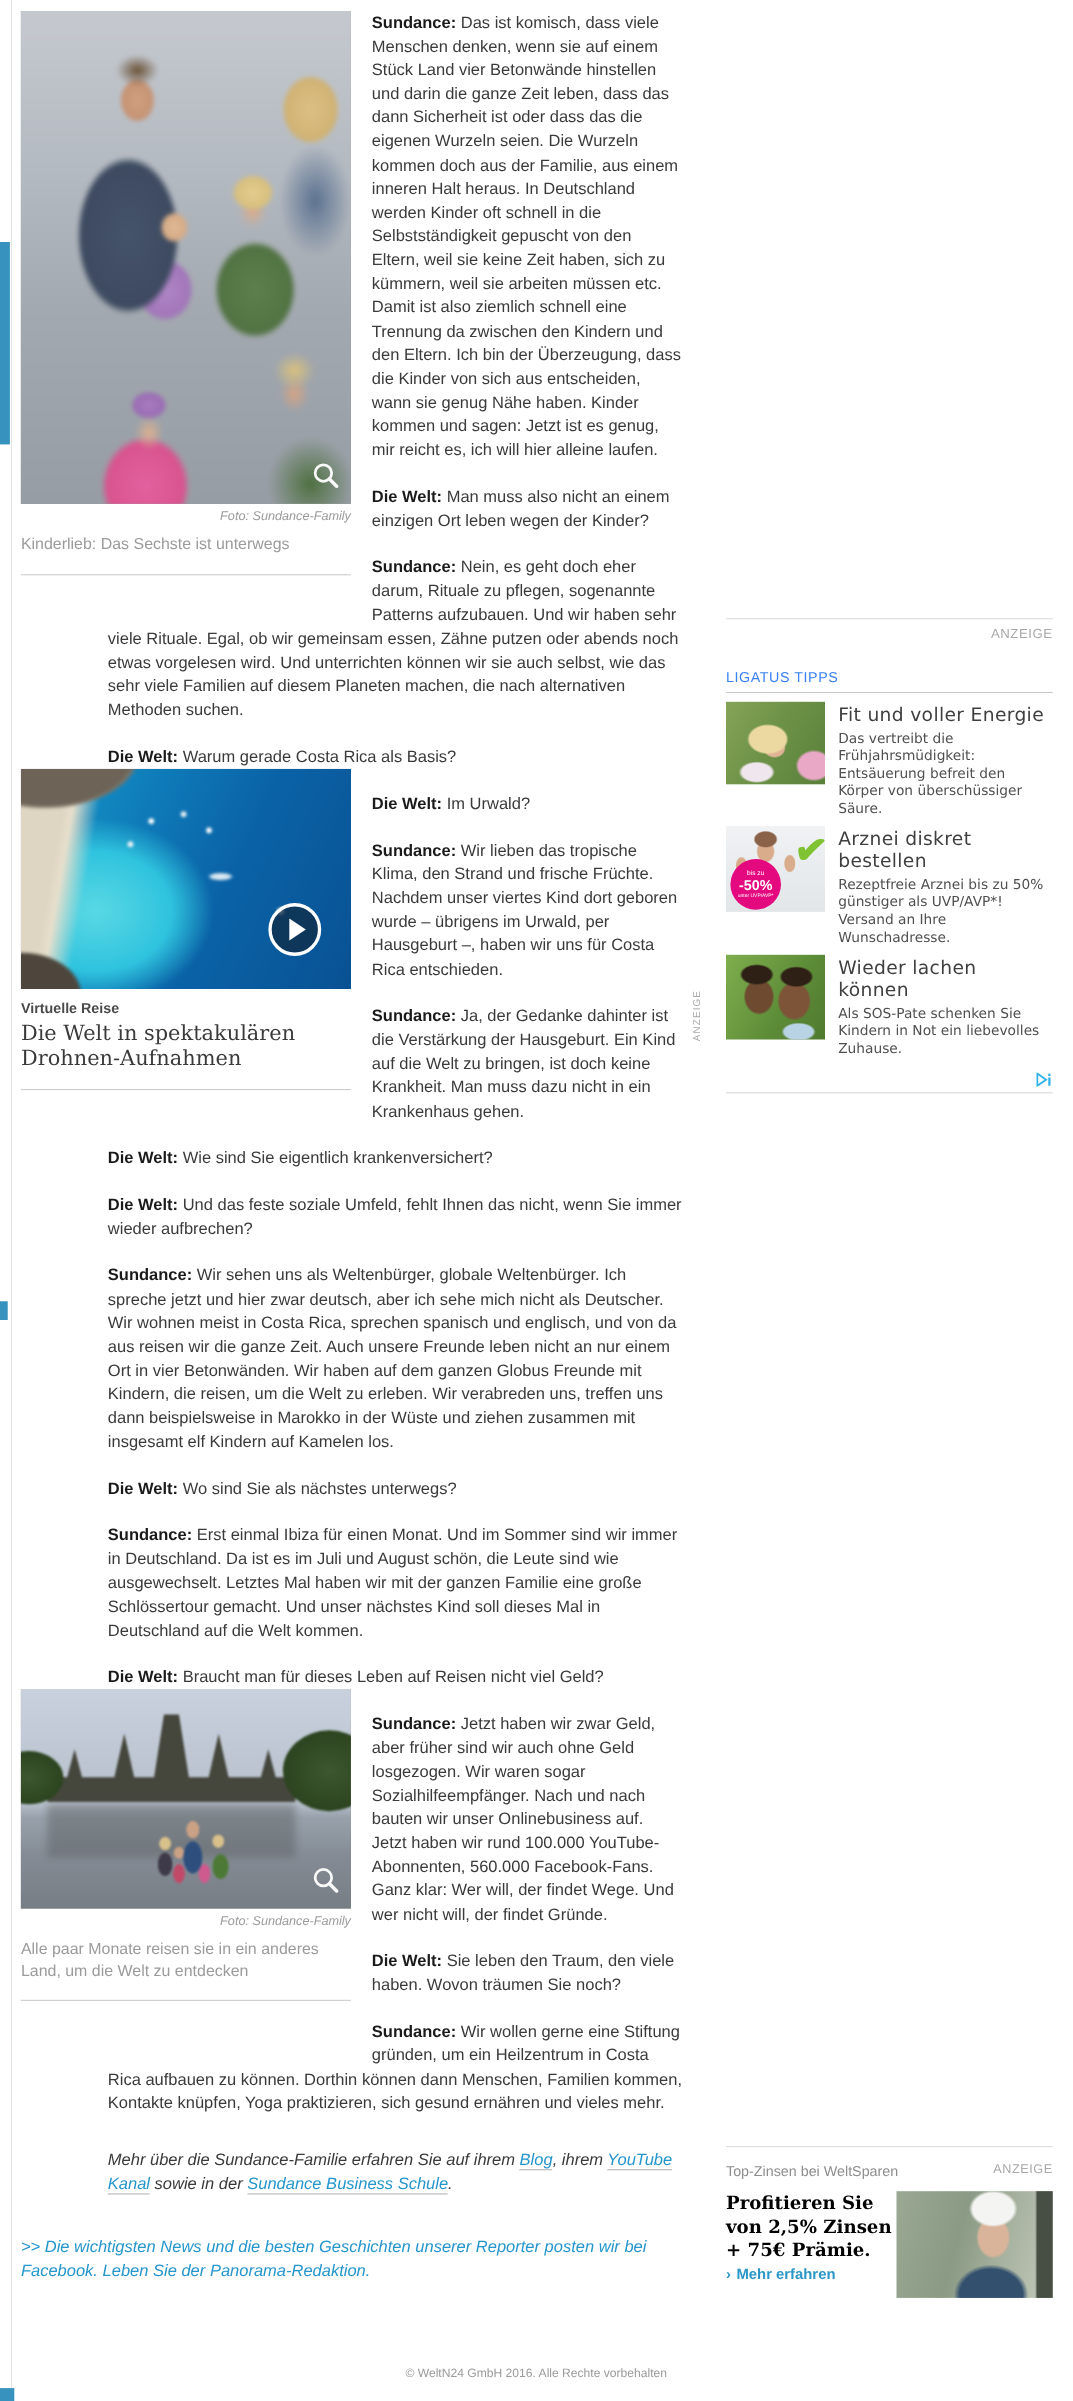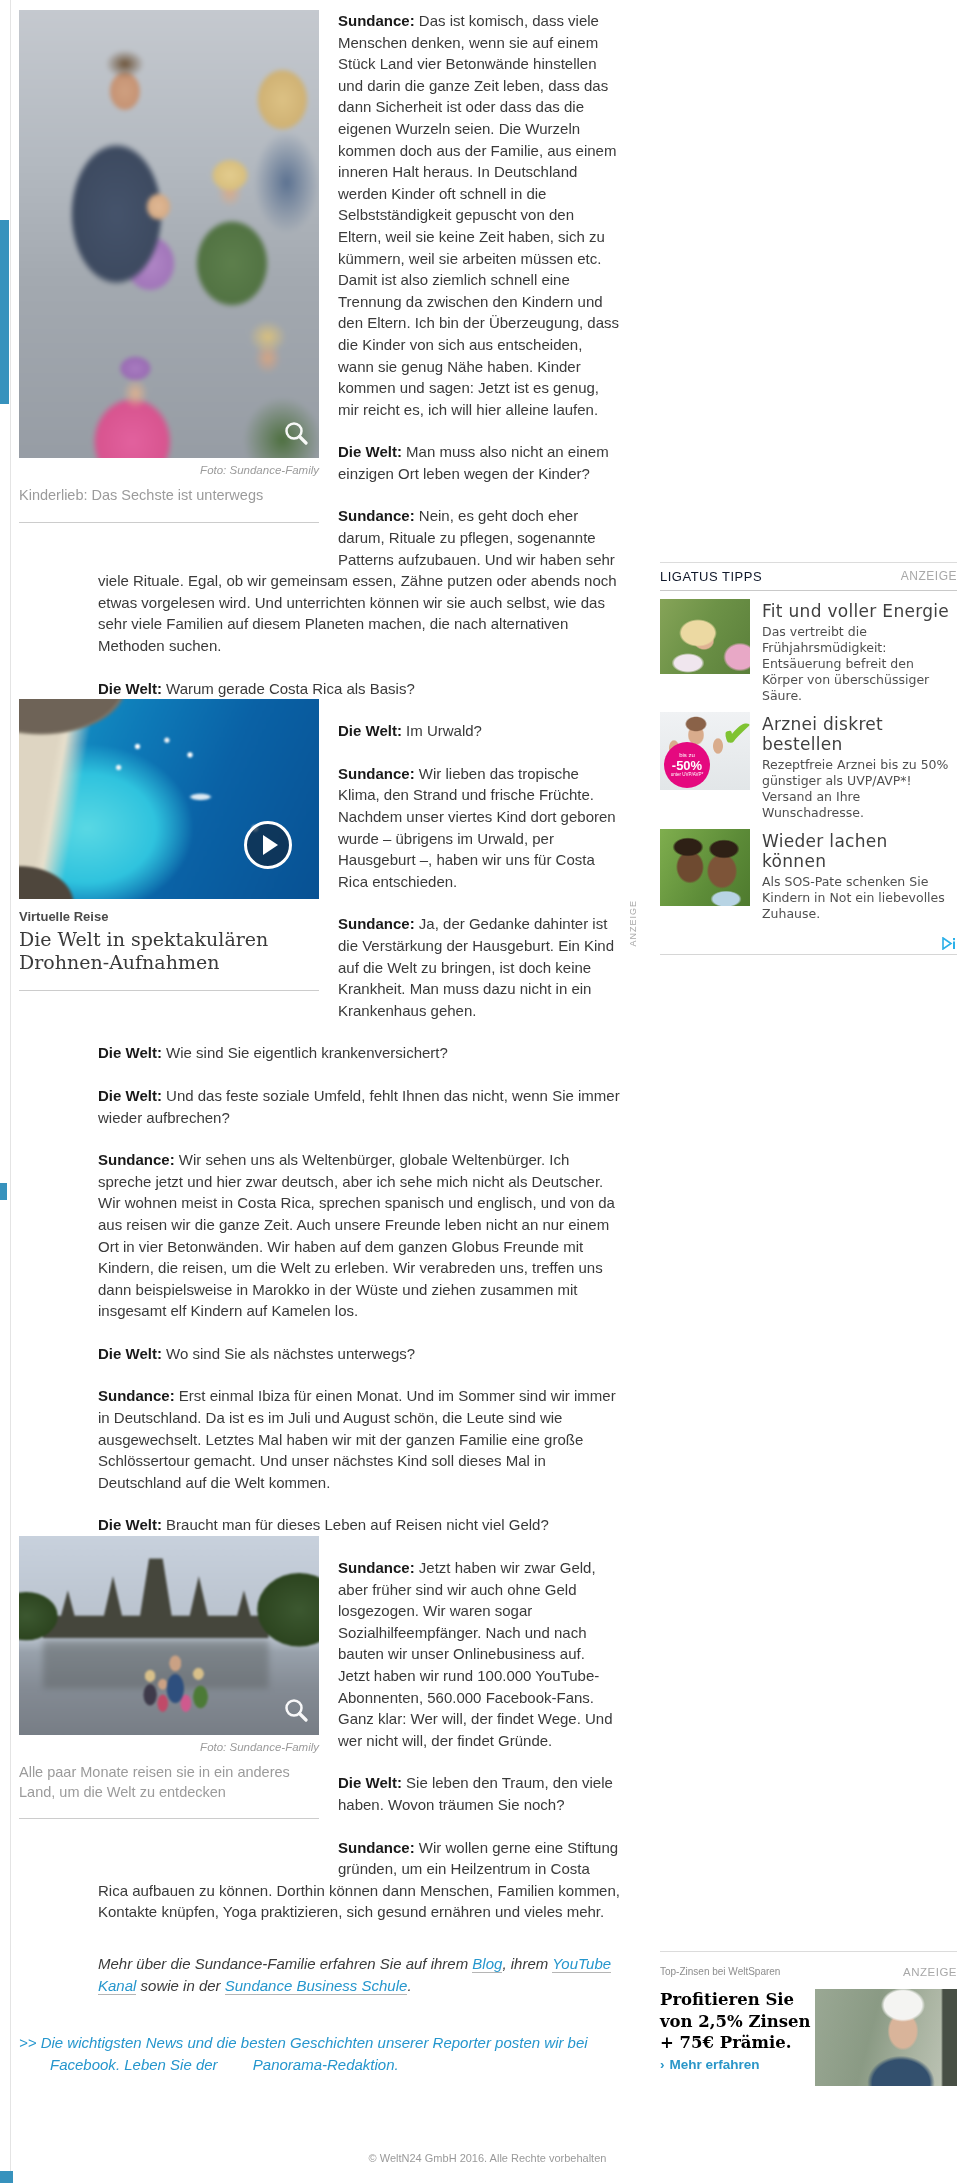--- a/index.html
+++ b/index.html
@@ -86,21 +86,21 @@
     radial-gradient(ellipse 8px 9px at 70px 24px,#d8c08a 0 60%,transparent 66%),
     radial-gradient(ellipse 11px 17px at 72px 46px,#4c7a36 0 60%,transparent 66%),
     radial-gradient(ellipse 7px 8px at 36px 34px,#caa184 0 60%,transparent 66%),
     radial-gradient(ellipse 8px 13px at 36px 52px,#c04a68 0 60%,transparent 66%),
     radial-gradient(ellipse 8px 13px at 58px 52px,#cf5a8e 0 60%,transparent 66%);}
 
   
   .ligatus{position:absolute;left:660px;top:562px;width:297px;}
   .lig-head{display:flex;justify-content:space-between;border-top:1px solid #dcdcdc;
             border-bottom:1px solid #c9c9c9;padding:6px 0;}
-  .lig-head .lbl{font-size:13px;color:#0f172a;letter-spacing:.5px;}
+  .lig-head .lbl{font-size:13px;color:#3b82f6;letter-spacing:.5px;margin-top:39px;}
   .lig-head .anz{font-size:12px;color:#a8a8a8;letter-spacing:.5px;}
   .lig-ad{display:flex;margin-top:8px;cursor:pointer;}
   .lig-thumb{position:relative;width:90px;flex:0 0 90px;margin-right:12px;overflow:hidden;}
   .t1{height:75px;background:
       radial-gradient(ellipse 30px 22px at 38px 34px,#ecd9a2 0 55%,transparent 63%),
       radial-gradient(ellipse 16px 14px at 44px 42px,#dfb394 0 55%,transparent 65%),
       radial-gradient(ellipse 28px 24px at 80px 58px,#e8a8c6 0 50%,transparent 60%),
       radial-gradient(ellipse 30px 18px at 28px 64px,#f0e6ee 0 45%,transparent 55%),
       linear-gradient(120deg,#86a458 0%,#6d9247 45%,#5a7f3a 100%);}
   .t2{height:78px;background:
@@ -131,40 +131,40 @@
             margin-top:3px;}
   .lig-foot{position:relative;border-bottom:1px solid #d6d6d6;height:20px;margin-top:12px;}
   .adchoices{position:absolute;right:0;top:2px;cursor:pointer;}
 
   .v-anzeige{position:absolute;left:628px;top:900px;font-size:9px;color:#a8a8a8;
              letter-spacing:1px;writing-mode:vertical-rl;transform:rotate(180deg);}
 
   .weltsparen{position:absolute;left:660px;top:1951px;width:297px;}
   .ws-rule{border:0;border-top:1px solid #dcdcdc;margin:0;}
   .ws-head{display:flex;justify-content:space-between;margin-top:14px;}
-  .ws-head .lbl{font-size:10px;color:#8d8d8d;}
+  .ws-head .lbl{font-size:13px;color:#8d8d8d;}
   .ws-head .anz{font-size:11.5px;color:#a8a8a8;letter-spacing:.5px;}
   .ws-ad{position:relative;margin-top:11px;height:97px;cursor:pointer;}
   .ws-line{font-family:"DejaVu Serif",serif;font-weight:bold;font-size:16.5px;line-height:21.5px;
            color:#000000;}
   .ws-cta{margin-top:3px;font-size:13.5px;font-weight:bold;color:#2a96c8;}
   .ws-cta .arrow{margin-right:5px;}
   .ws-photo{position:absolute;right:0;top:0;width:142px;height:97px;overflow:hidden;background:
       radial-gradient(ellipse 34px 26px at 88px 16px,#f4f4f2 0 55%,transparent 65%),
       radial-gradient(ellipse 24px 30px at 88px 42px,#d9b49a 0 55%,transparent 65%),
       radial-gradient(ellipse 52px 42px at 86px 94px,#33506e 0 55%,transparent 65%),
       linear-gradient(90deg,transparent 126px,#474f45 128px),
       linear-gradient(105deg,#9aa894 0%,#8a9a84 40%,#aab4a2 70%,#c2c8ba 100%);
       filter:blur(.6px);}
 
   
   .more-p{margin:30px 0 0 79px;font-size:15px;line-height:21.6px;color:#3a3a3a;font-style:italic;}
   .more-p a{color:#2596cd;text-decoration:none;border-bottom:1px solid #b5b5b5;cursor:pointer;}
   .fb-p{margin:36px 0 0 0;font-size:15px;line-height:21.6px;color:#2596cd;font-style:italic;}
-  .fb-p a{color:#2596cd;text-decoration:none;cursor:pointer;margin-left:31px;}
+  .fb-p a{color:#2596cd;text-decoration:none;cursor:pointer;}
 
   .footer{position:absolute;left:0;top:2152px;width:975px;text-align:center;font-size:11px;
           color:#9a9a9a;}
 </style>
 </head>
 <body>
 
 <div class="page">
   <div class="left-rule"></div>
   <div class="share-blue-top"></div>

